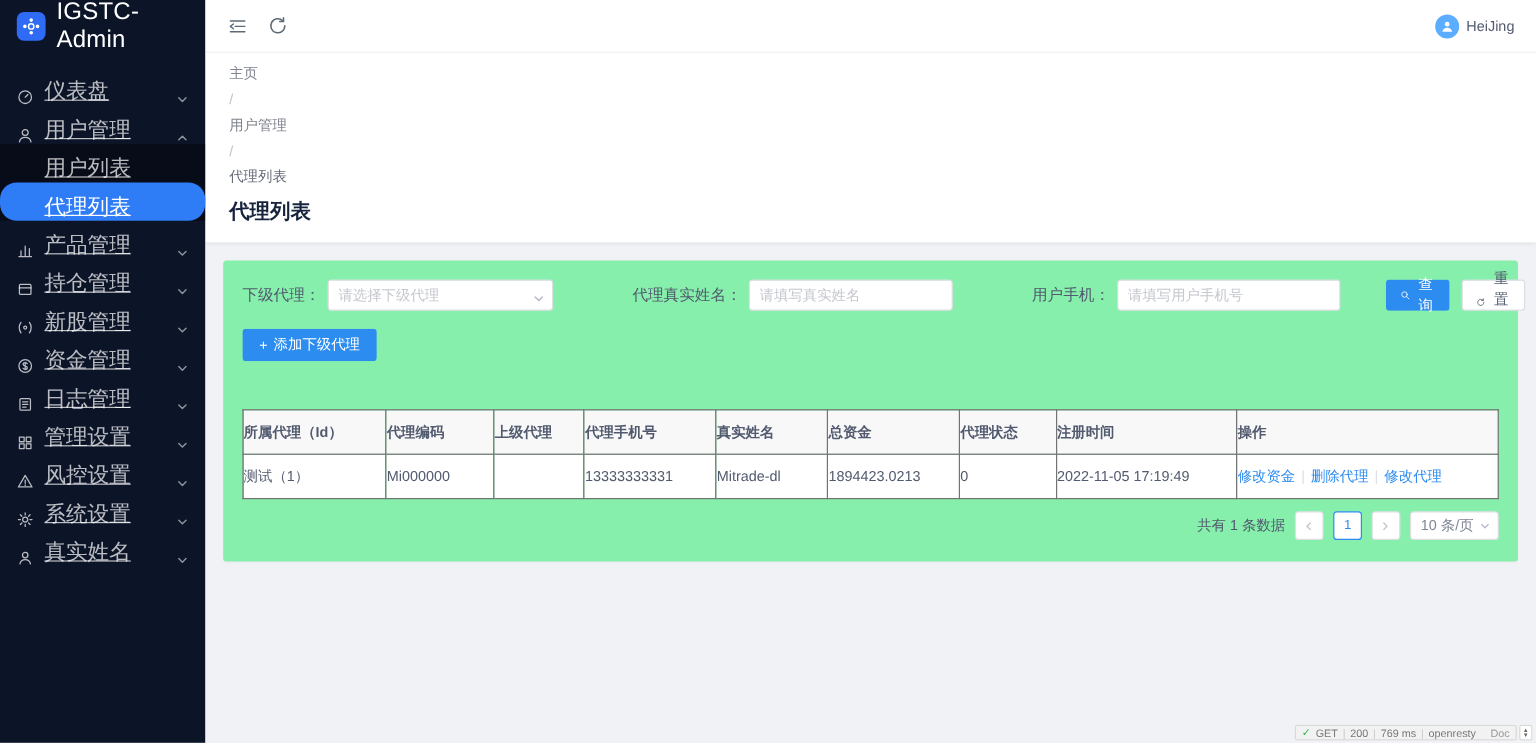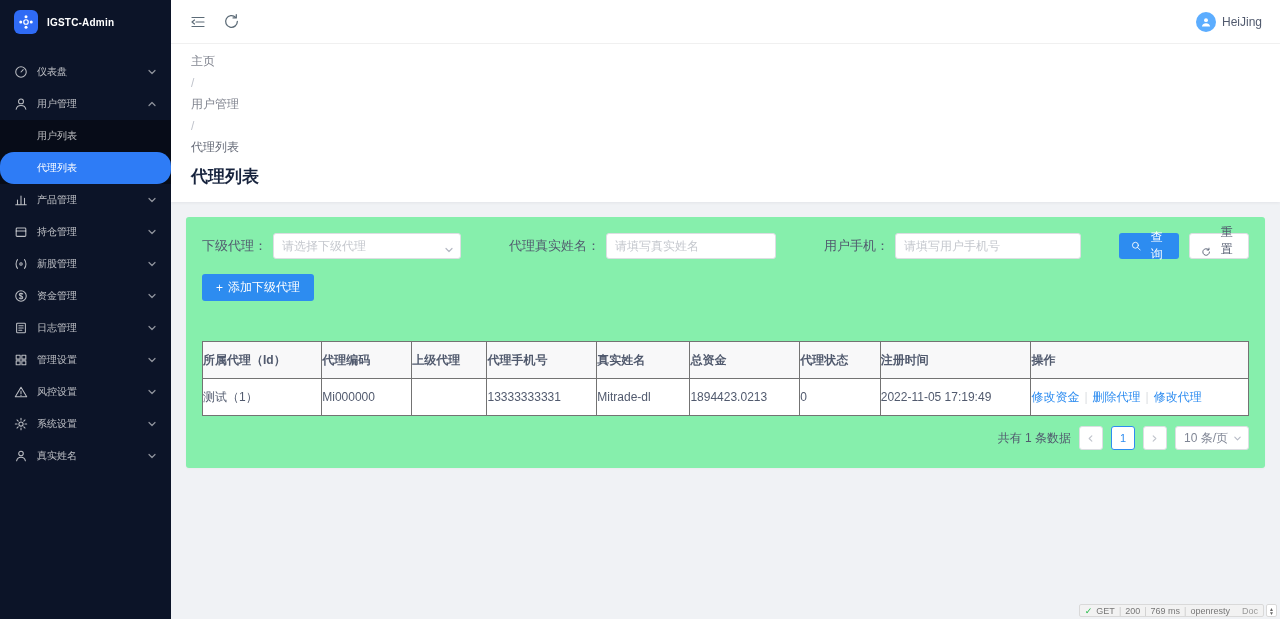--- a/index.html
+++ b/index.html
@@ -5,24 +5,24 @@
   * { margin:0; padding:0; box-sizing:border-box; }
   html,body { width:1280px; height:619px; overflow:hidden;
     font-family:"Liberation Sans","DejaVu Sans",sans-serif; background:#f0f2f5; }
 
   
   .sidebar { position:fixed; left:0; top:0; width:171px; height:619px;
     background:#0c1428; z-index:20; }
   .logo { height:44px; display:flex; align-items:center; padding-left:14px; gap:9px; }
   .logo-icon { width:24px; height:24px; border-radius:6px; background:#2f6bf5;
     display:flex; align-items:center; justify-content:center; flex:0 0 auto; }
-  .logo-title { color:#fff; font-size:10px; font-weight:bold; letter-spacing:.2px; }
+  .logo-title { color:#fff; font-size:20px; font-weight:normal; letter-spacing:.2px; }
   .menu { margin-top:12px; }
-  .menu-item { height:32px; display:flex; align-items:center; padding:0 14px;
-    color:rgba(255,255,255,.72); font-size:10px; cursor:pointer; }
+  .menu-item { height:32px; display:flex; align-items:flex-end; padding:0 14px;
+    color:rgba(255,255,255,.72); font-size:18px; cursor:pointer;text-decoration:underline; }
   .menu-item .mi-icon { width:14px; height:14px; margin-right:9px; display:flex;
     align-items:center; justify-content:center; flex:0 0 auto; }
   .menu-item .mi-label { flex:1; white-space:nowrap; }
   .menu-item .mi-arrow { width:10px; height:10px; opacity:.75; display:flex; }
   .submenu { background:rgba(0,0,0,.38); }
   .submenu .menu-item { padding-left:37px;border-radius:14px; }
   .menu-item.active { background:#2e7cf6; color:#fff; }
   svg.ic { stroke:currentColor; fill:none; stroke-width:1.2; stroke-linecap:round; stroke-linejoin:round; }
 
   
@@ -52,21 +52,21 @@
   .f-label { font-size:13px; color:#515a6e; white-space:nowrap; }
   .f-ctrl { position:relative; margin-left:6px; }
   .f-input { height:26px; border:1px solid #dcdee2; border-radius:3px; background:#fff;
     font-size:12px; color:#515a6e; padding:0 8px; outline:none;
     font-family:"Liberation Sans","DejaVu Sans",sans-serif; }
   .f-input::placeholder { color:#c5c8ce; }
   .sel-arrow { position:absolute; right:7px; top:8px; width:10px; height:10px; color:#b5b9c4; }
   .w-select { width:188px; padding-right:24px; }
   .w-name { width:170px; }
   .w-phone { width:186px; }
-  .gap-lg { margin-left:48px; }
+  .gap-lg { margin-left:66px; }
   .btns { margin-left:38px; display:flex; gap:10px; }
   .btn { height:26px; border-radius:3px; font-size:12px; display:inline-flex;
     align-items:center; gap:5px; padding:0 11px; cursor:pointer; border:1px solid transparent; }
   .btn-primary { background:#2d8cf0; color:#fff;align-items:center; }
   .btn-plain { background:#fff; color:#515a6e; border-color:#dcdee2;align-items:flex-end; }
   .add-row { margin-top:15px; }
   .btn-add { padding:0 13px; height:27px; }
 
   
   .table-wrap { margin-top:40px; }

